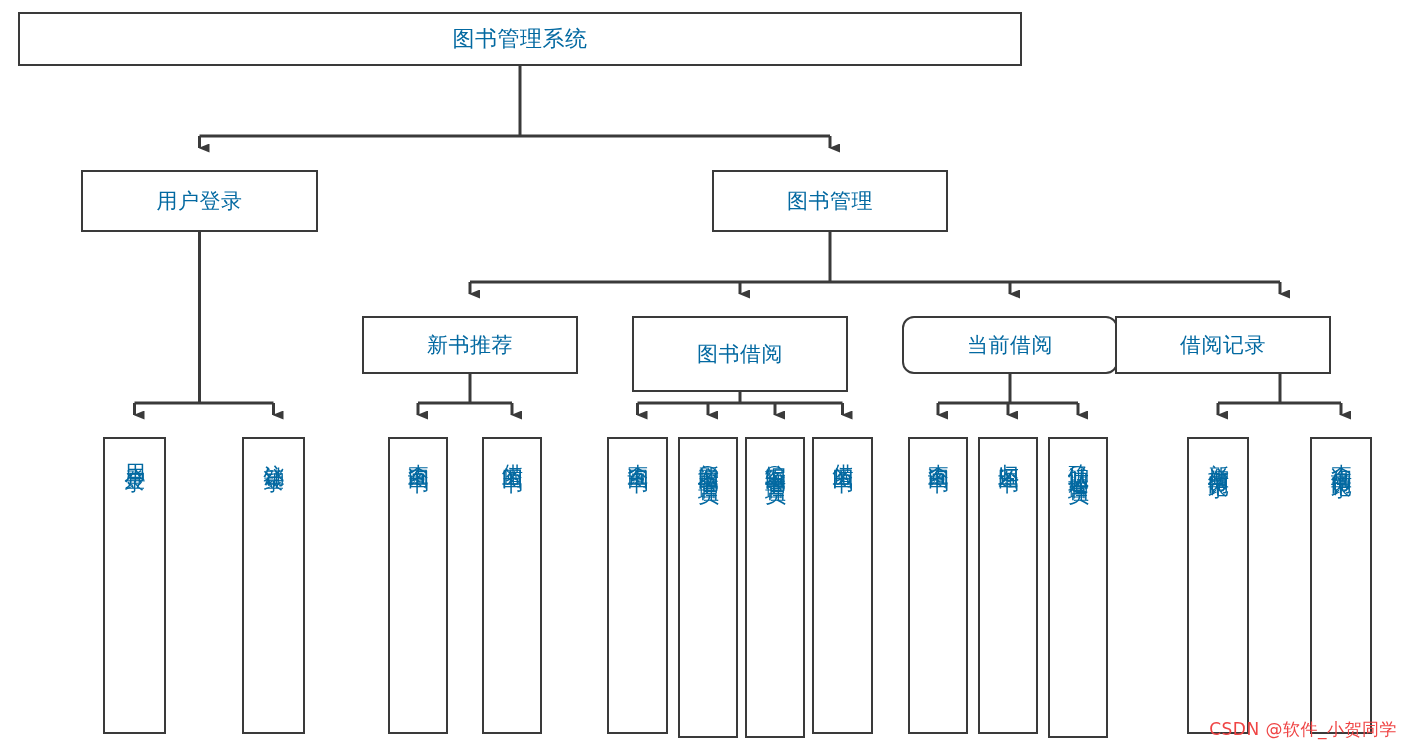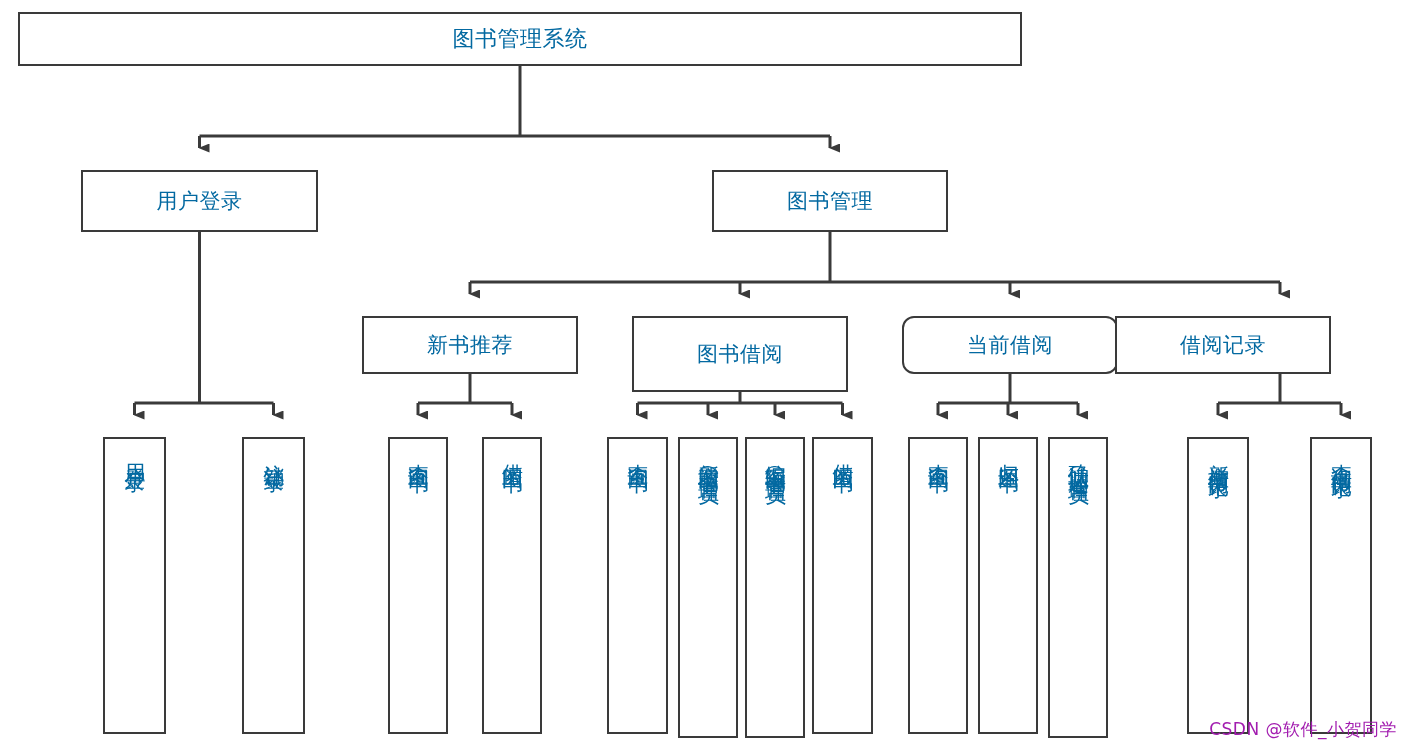--- a/index.html
+++ b/index.html
@@ -55,21 +55,21 @@
     font-size: 21px;
     letter-spacing: 3px;
     line-height: 1;
   }
   .node.root .label { font-size: 22px; }
   .watermark {
     position: absolute;
     right: 8px;
     bottom: 6px;
     font-size: 17px;
-    color: #a21caf;
+    color: #ef4444;
     letter-spacing: 0.5px;
     white-space: nowrap;
     font-family: "DejaVu Sans", "Liberation Sans", sans-serif;
   }
 </style>
 </head>
 <body>
 
 <div id="stage">
   <svg class="edges" viewBox="0 0 1405 747">

